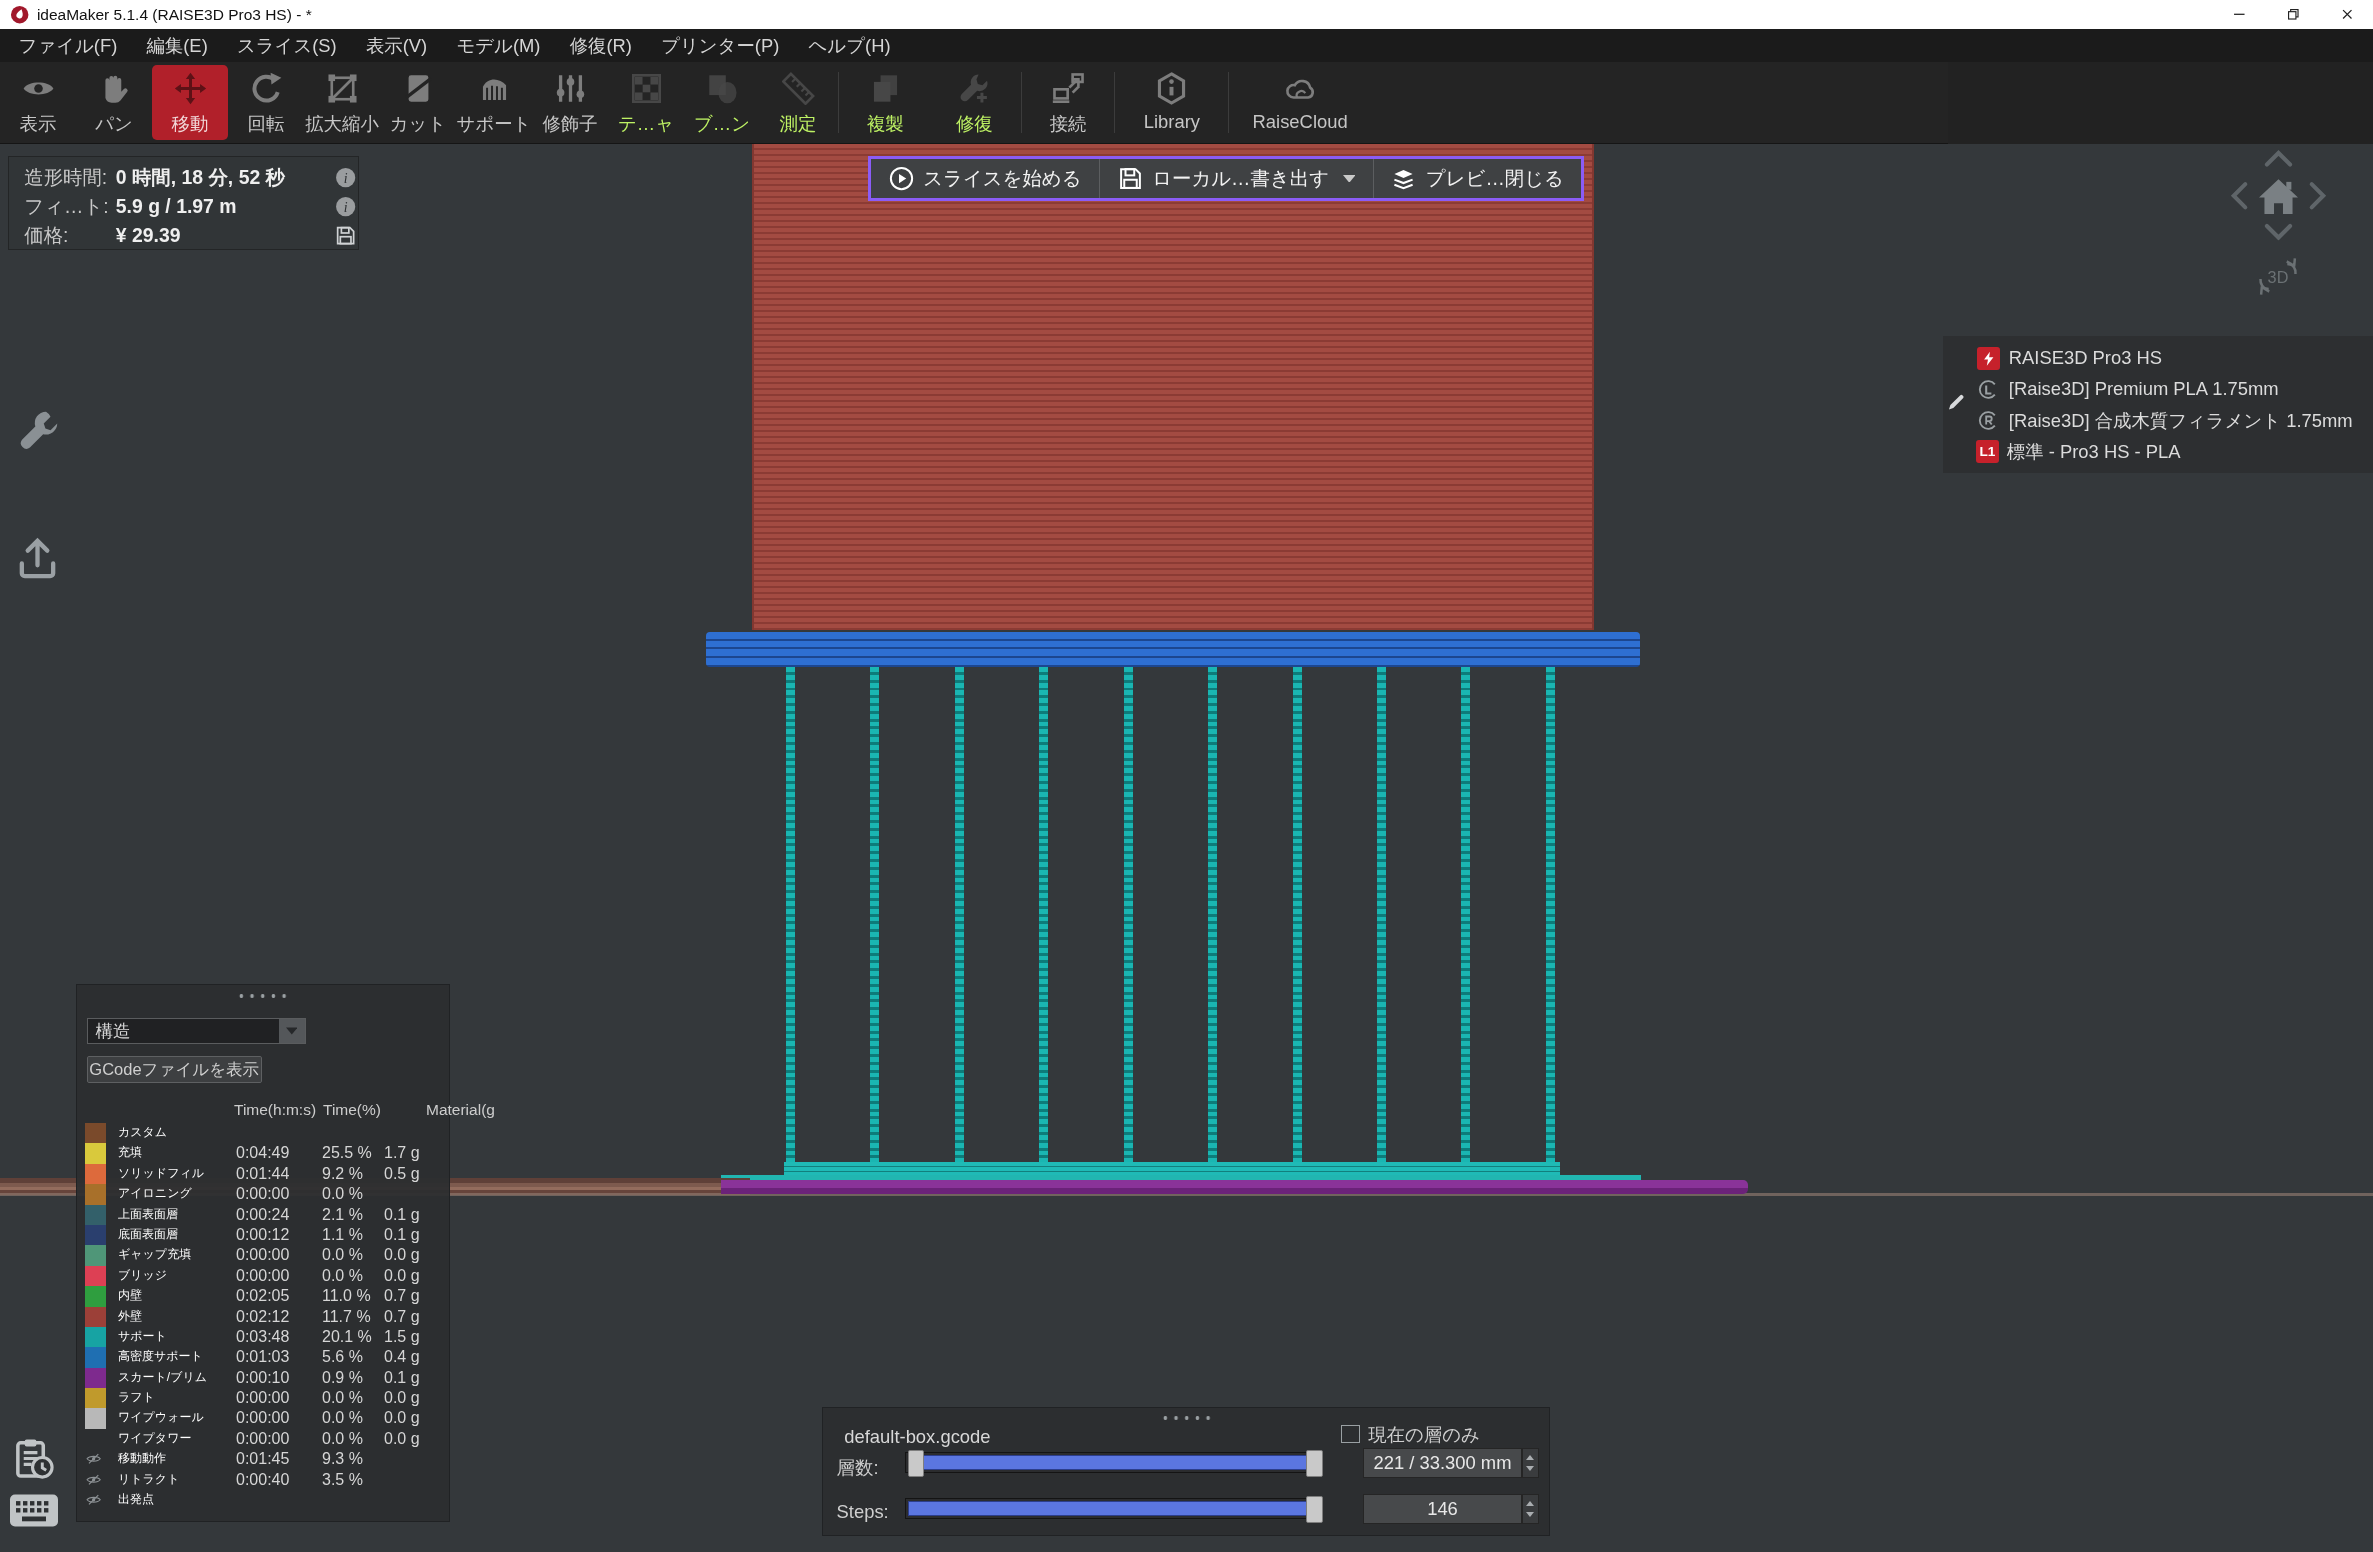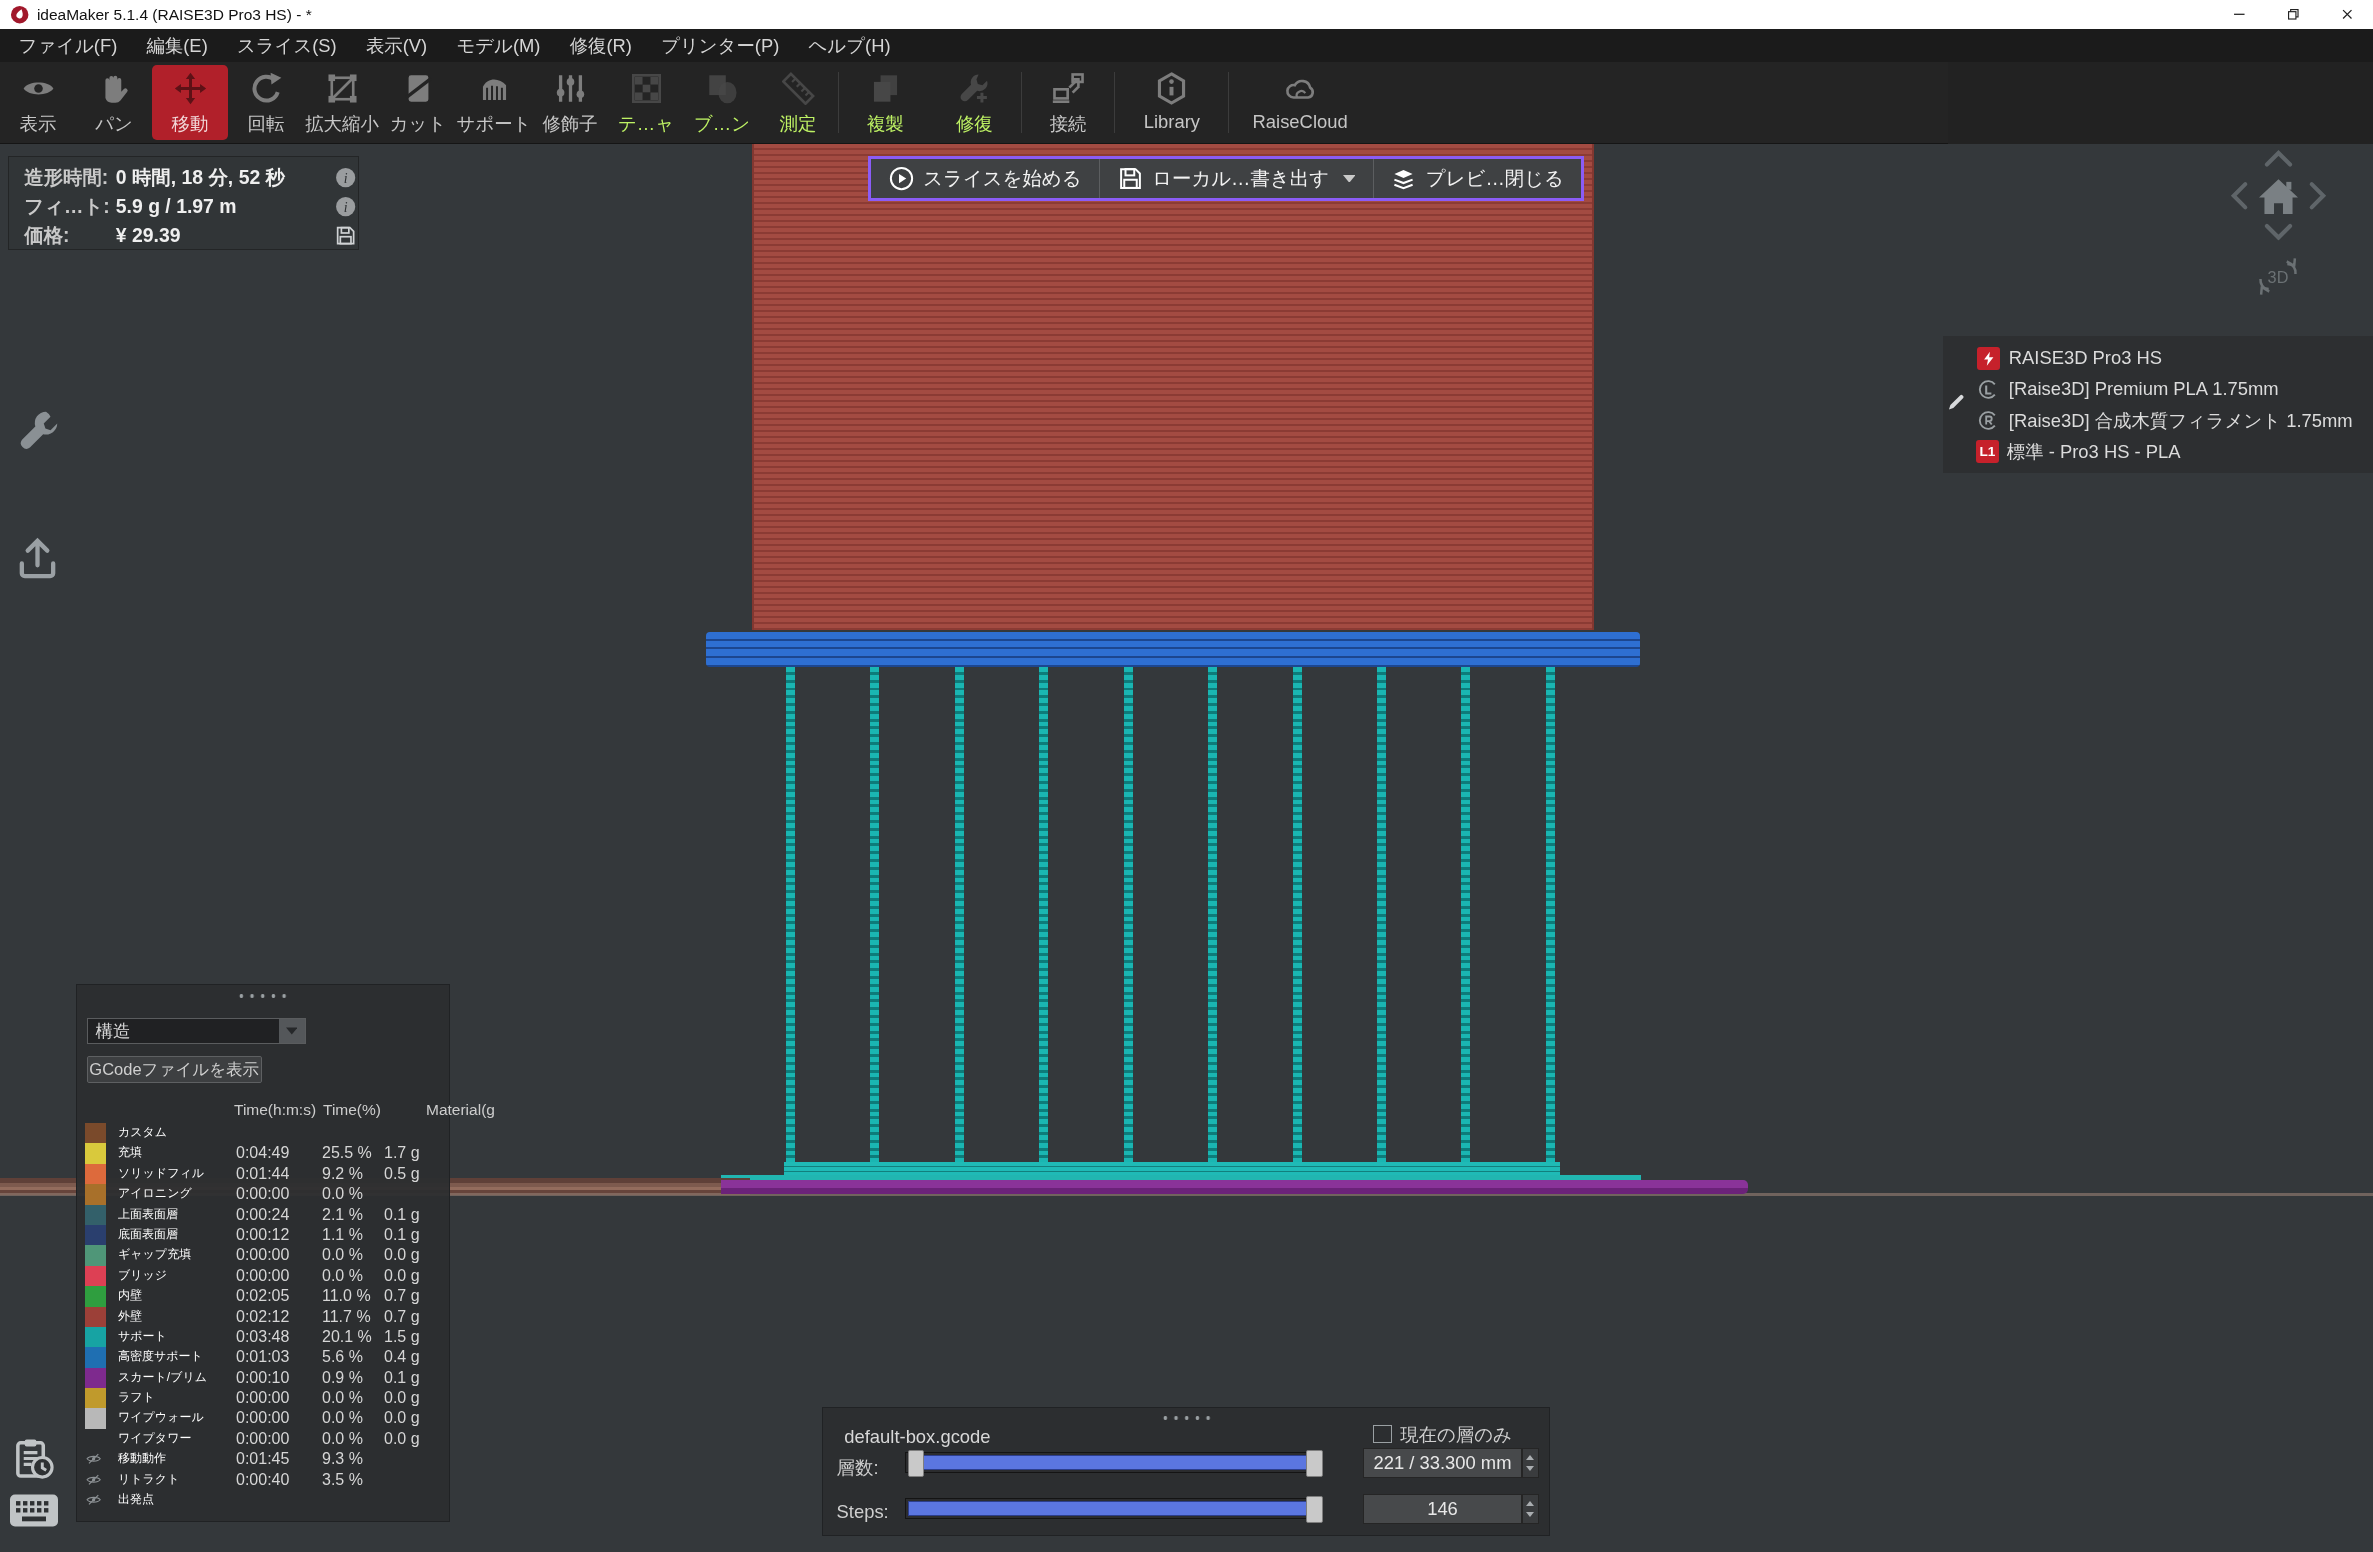--- a/index.html
+++ b/index.html
@@ -55,21 +55,21 @@
      background:linear-gradient(180deg,#5f4038 0 30%,#7d5a4e 30% 52%,#936c5d 52% 68%,#66443b 68% 100%);}
   #plate-line{position:absolute;left:0;top:1049px;width:2374px;height:2.9px;background:rgba(145,123,112,0.65);}
   #brim-purple{position:absolute;left:721px;top:1036px;width:1027px;height:13.6px;
      background:linear-gradient(180deg,#8a3399 0 55%,#6b2279 55% 100%);border-radius:0 4.9px 4.9px 0;}
 
   
   #stats{position:absolute;left:7.8px;top:156px;width:351px;height:94px;
          background:rgba(50,53,55,0.95);border:1px solid #232526;box-sizing:border-box;
          padding-top:5.8px;z-index:20;}
   .stat-row{position:relative;height:29px;display:flex;align-items:center;}
-  .stat-label{position:absolute;left:15.5px;color:#c9c9c9;font-size:19.4px;font-weight:700;}
+  .stat-label{position:absolute;left:15.5px;color:#c9c9c9;font-size:19.4px;font-weight:400;}
   .stat-value{position:absolute;left:107px;color:#efefef;font-size:19.4px;font-weight:700;}
   .stat-icon{position:absolute;left:326px;width:21.3px;height:21.3px;color:#cfd2d4;}
   .stat-icon svg{width:21.3px;height:21.3px;}
 
   
   #slice-bar{position:absolute;left:868px;top:156px;height:45px;display:flex;z-index:20;
      background:#3f4143;border:3px solid #8b5cf6;box-sizing:border-box;}
   .slice-btn{display:flex;align-items:center;padding:0 17.5px;color:#f2f2f2;font-size:19.4px;
      border-right:1px solid #5c5e60;white-space:nowrap;}
   .slice-btn:last-child{border-right:none;}
@@ -135,21 +135,21 @@
   .st-label{position:absolute;left:41px;top:1px;color:#ffffff;font-size:12px;white-space:nowrap;}
   .st-time{position:absolute;left:159px;top:1px;color:#d6d6d6;font-size:16px;}
   .st-pct{position:absolute;left:245px;top:1px;color:#d6d6d6;font-size:16px;}
   .st-mat{position:absolute;left:307px;top:1px;color:#d6d6d6;font-size:16px;}
 
   
   #layer-panel{position:absolute;left:822px;top:1407px;width:728px;height:129px;
      background:rgba(44,46,48,0.94);border:1px solid #202224;box-sizing:border-box;z-index:20;}
   #lp-dots{left:337px;top:6.8px;}
   #lp-filename{position:absolute;left:21.3px;top:17.5px;color:#d8d8d8;font-size:18.4px;}
-  #lp-check{position:absolute;left:550px;top:13.6px;display:flex;align-items:center;}
+  #lp-check{position:absolute;left:518px;top:13.6px;display:flex;align-items:center;}
   .cb{width:16.5px;height:16.5px;background:#2c2e30;border:1px solid #9aa0a3;margin-right:8.7px;}
   #lp-check span.lbl{color:#cfcfcf;font-size:18.4px;}
   .lp-rowlabel{position:absolute;color:#cfcfcf;font-size:18.4px;}
   .slider{position:absolute;height:21.3px;background:#2b2c2e;border:1px solid #141414;box-sizing:border-box;}
   .slider .fill{position:absolute;top:1.9px;bottom:1.9px;background:#5b76e0;border:1px solid #2c3e8c;}
   .slider .handle{position:absolute;top:-2.9px;width:14.6px;height:25px;background:#c9c9c9;
       border:1px solid #7e7e7e;border-radius:1.9px;}
   .valbox{position:absolute;width:159px;height:30px;background:#47494b;border:1px solid #252525;
       box-sizing:border-box;color:#e8e8e8;font-size:18.4px;display:flex;align-items:center;justify-content:center;}
   .spin{position:absolute;width:16.5px;height:30px;background:#3a3c3e;border:1px solid #252525;

